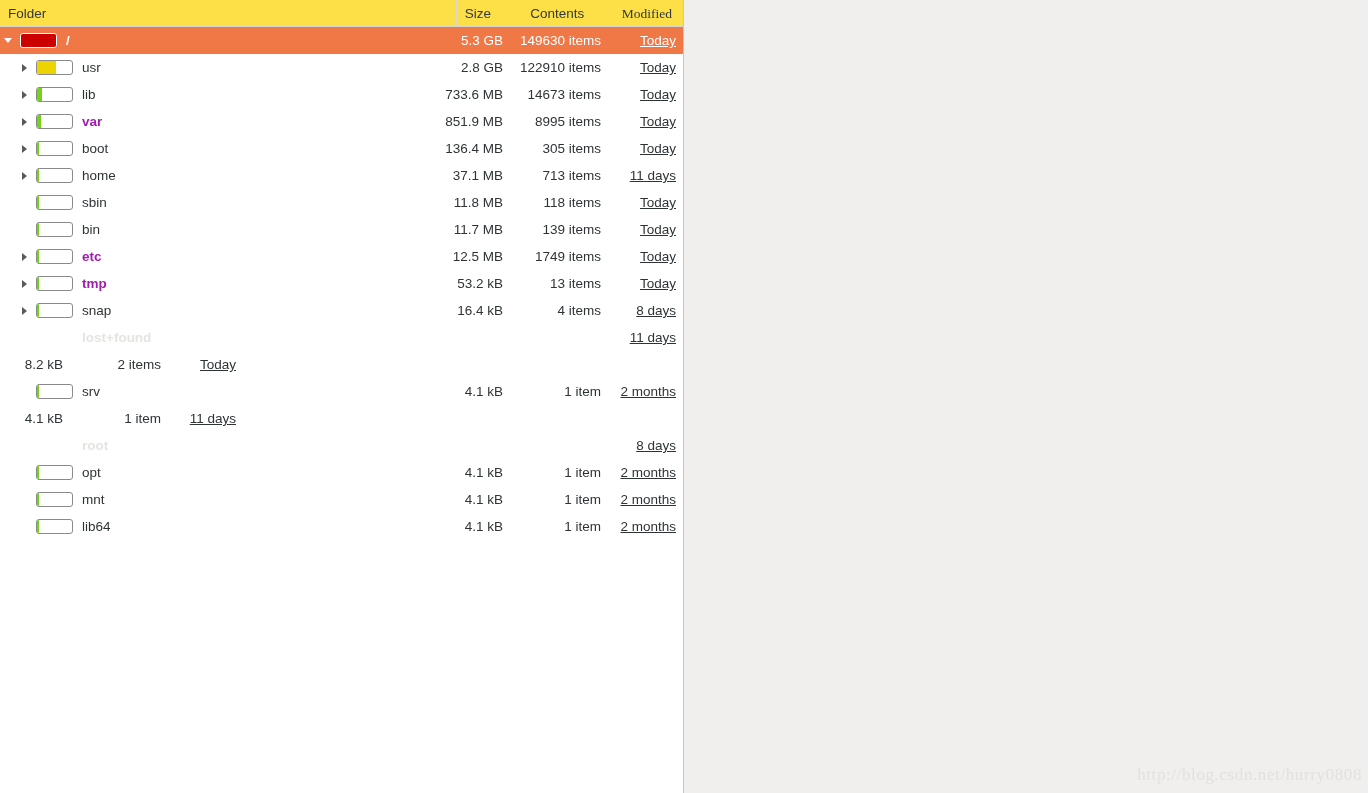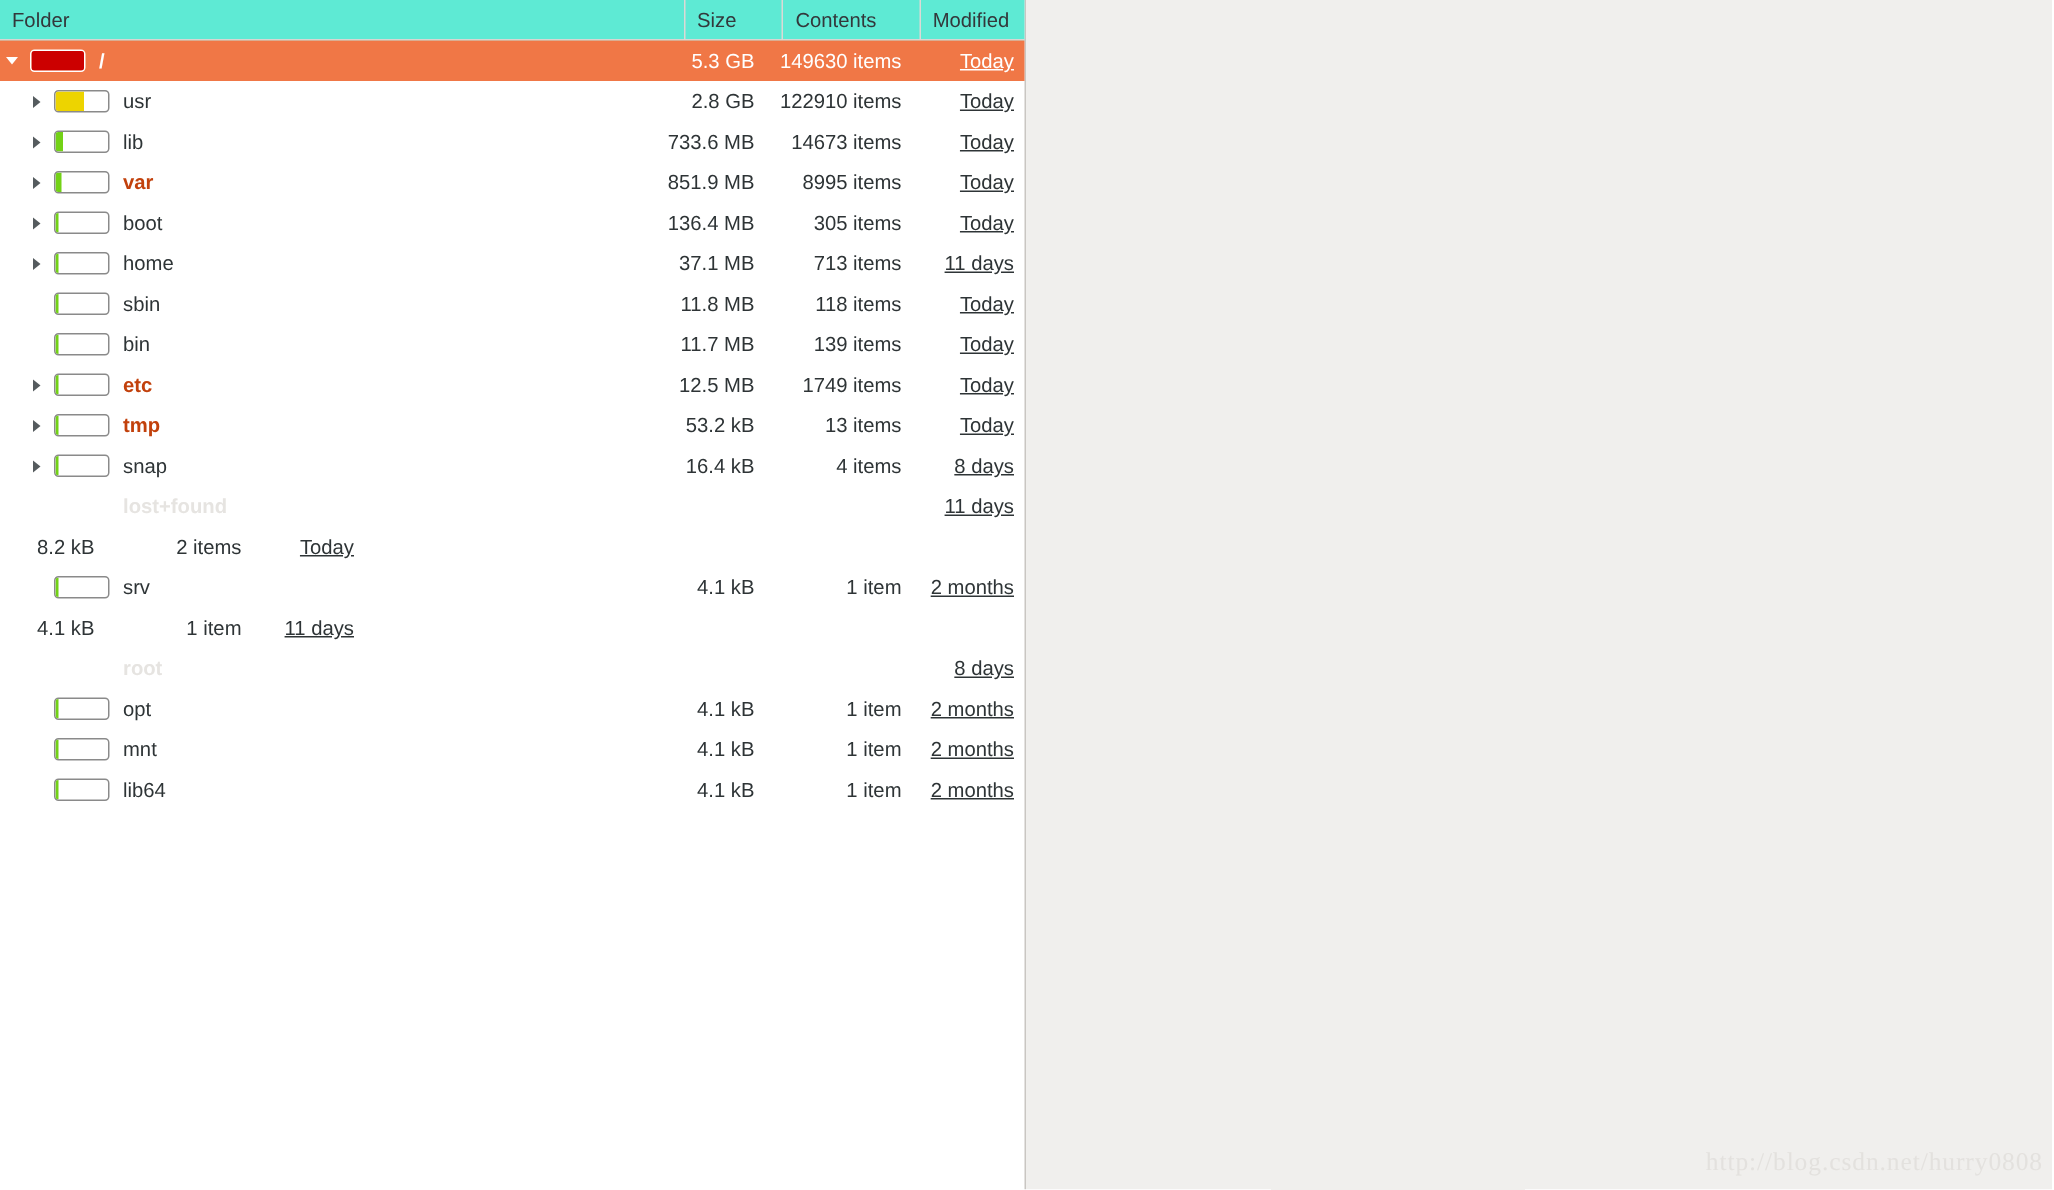--- a/index.html
+++ b/index.html
@@ -12,34 +12,34 @@
     -webkit-font-smoothing:antialiased;
   }
   #app{position:relative;width:1369px;height:793px;display:flex;}
 
   
   #list-panel{
     position:relative;width:684px;height:793px;background:#ffffff;
     box-sizing:border-box;border-right:1px solid #c9c6c2;
   }
   #col-header{
-    position:relative;height:27px;background:#5eead4;
+    position:relative;height:27px;background:#fde047;
     border-bottom:1px solid #d9d6d2;display:flex;align-items:center;
     box-sizing:border-box;
   }
   .hcell{
     position:relative;height:27px;line-height:27px;box-sizing:border-box;
     font-size:13.5px;color:#33383b;padding-left:8px;white-space:nowrap;
     overflow:hidden;
   }
   .hcell + .hcell{border-left:1px solid #dcd9d5;}
   .h-folder{width:440px;}
   .h-size{width:70px;margin-left:47px;}
   .h-contents{width:98px;}
-  .h-modified{width:75px;}
+  .h-modified{width:75px;font-family:Liberation Serif, serif;}
 
   #rows{position:relative;}
   .row{
     position:relative;height:27px;display:flex;align-items:center;
     box-sizing:border-box;
   }
   .row.selected{background:#f07746;color:#ffffff;}
   .c-name{
     width:440px;display:flex;align-items:center;box-sizing:border-box;
     overflow:hidden;white-space:nowrap;
@@ -67,21 +67,21 @@
   }
 
   .gauge{
     width:37px;min-width:37px;height:15px;box-sizing:border-box;
     border:1px solid #8a8a8a;border-radius:3px;background:#ffffff;
     margin-right:9px;overflow:hidden;position:relative;
   }
   .row.selected .gauge{border-color:#ffffff;}
   .gauge > i{display:block;height:100%;}
   .name{font-size:13.5px;}
-  .name.warn{color:#c2410c;font-weight:bold;}
+  .name.warn{color:#a21caf;font-weight:bold;}
   .name.dim{color:#e6e4e1;font-weight:bold;}
   .row.selected .name{color:#ffffff;font-weight:bold;}
   .row.selected .c-size,
   .row.selected .c-contents,
   .row.selected .c-modified{color:#ffffff;}
 
   
   .lvl0 .pad{width:0px;}
   .lvl1 .pad{width:16px;min-width:16px;}
 

